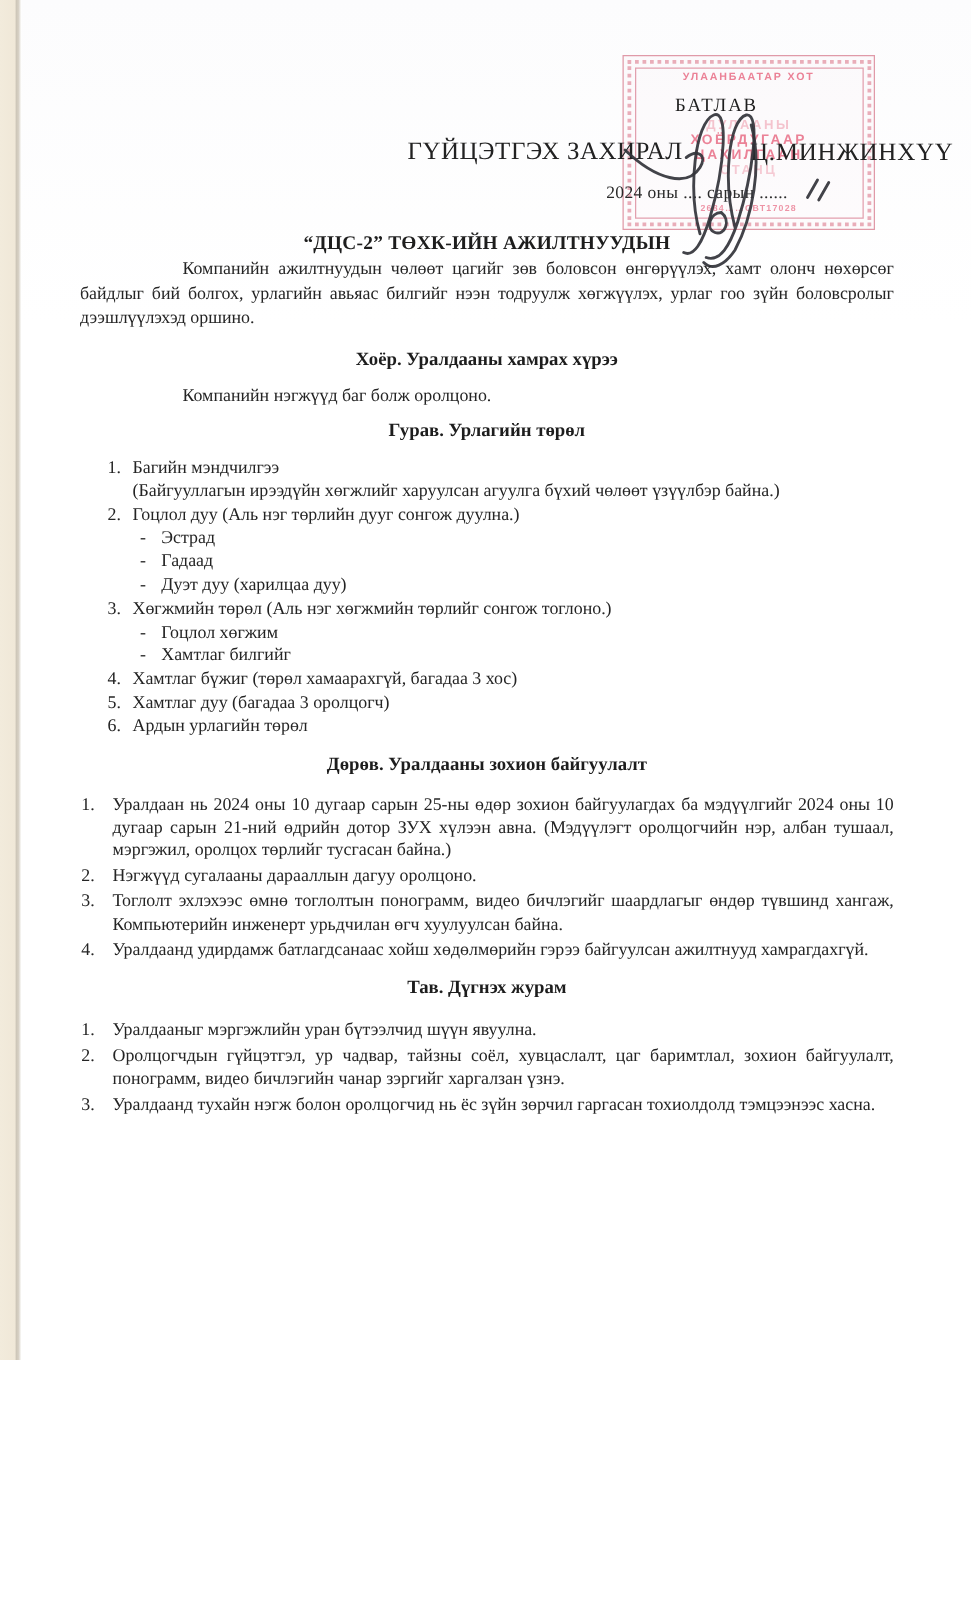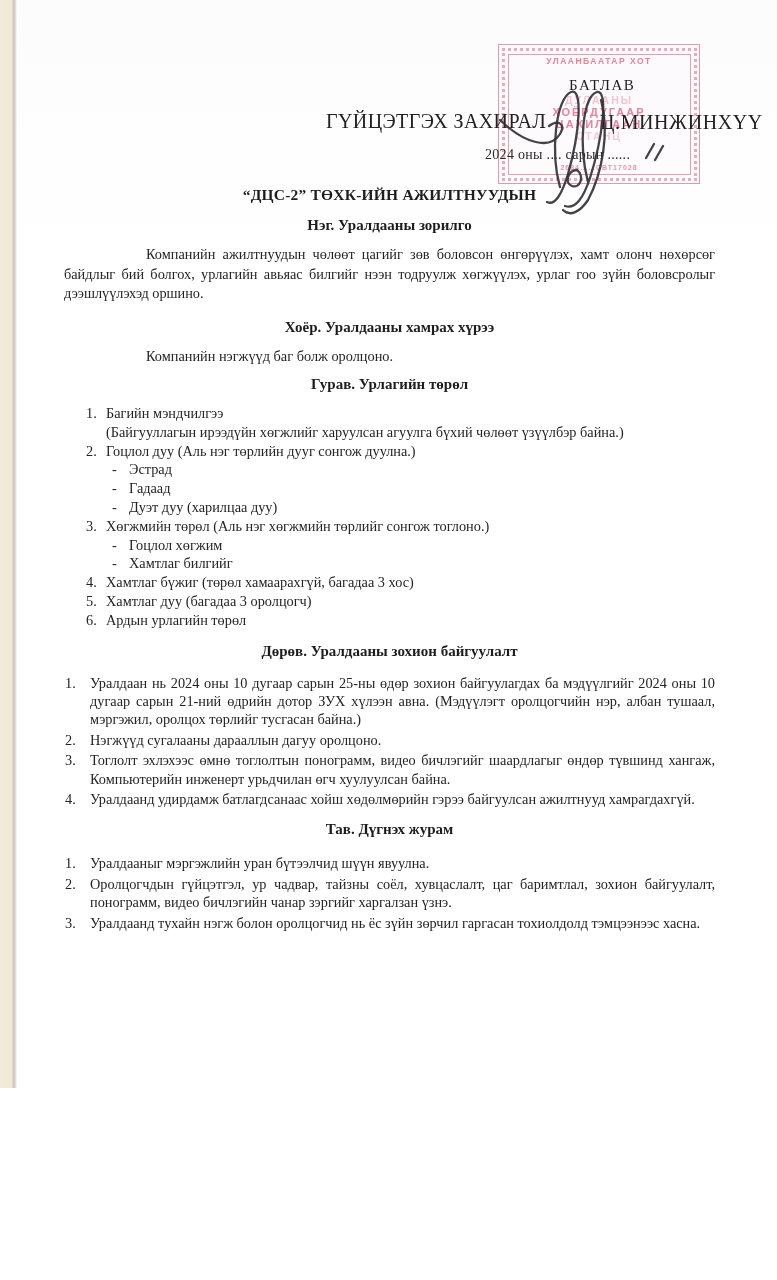--- a/index.html
+++ b/index.html
@@ -30,21 +30,21 @@
     font-family:"Liberation Sans","DejaVu Sans",sans-serif;
     font-weight:bold;color:#eb8297;white-space:nowrap;
   }
   .st-city{top:11px;font-size:8.5px;letter-spacing:1.5px;color:#e48c9d;}
   .st-org1{top:49px;font-size:10.5px;letter-spacing:2px;opacity:.45;}
   .st-org2{top:61px;font-size:11px;letter-spacing:2px;}
   .st-org3{top:73px;font-size:11px;letter-spacing:2px;}
   .st-org4{top:85px;font-size:10.5px;letter-spacing:2px;opacity:.4;}
   .st-serial{top:119px;font-size:7px;letter-spacing:1px;color:#ef98a8;opacity:.85;}
   .batlav{
-    position:absolute;left:569px;top:77px;width:95px;
+    position:absolute;left:540px;top:77px;width:95px;
     font-size:15px;letter-spacing:1.5px;color:#1e1e1e;
   }
   .approver-title{
     position:absolute;left:326px;top:110px;font-size:20px;letter-spacing:.4px;color:#222;
   }
   .approver-name{
     position:absolute;left:600px;top:111px;font-size:20px;letter-spacing:.6px;color:#222;
   }
   .date-line{
     position:absolute;left:485px;top:147px;font-size:14px;letter-spacing:.3px;color:#2a2a2a;
@@ -107,21 +107,20 @@
     <path d="M 108 100 C 98 62, 103 14, 117 10 C 129 8, 122 58, 110 96 C 104 114, 96 128, 85 124"></path>
     <path d="M 121 18 C 130 50, 122 92, 108 118 C 100 130, 90 135, 83 128"></path>
     <path d="M 97 88 C 88 88, 84 101, 92 104 C 100 107, 105 94, 97 88"></path>
     <path d="M 166 76 l 8 -14"></path>
     <path d="M 175 78 l 8 -14"></path>
   </svg>
 
   <div class="content">
     <div class="doc-title">“ДЦС-2” ТӨХК-ИЙН АЖИЛТНУУДЫН</div>
 
-    <div class="sec first">Нэг. Уралдааны зорилго</div>
     <p class="body-par">Компанийн ажилтнуудын чөлөөт цагийг зөв боловсон өнгөрүүлэх, хамт олонч нөхөрсөг байдлыг бий болгох, урлагийн авьяас билгийг нээн тодруулж хөгжүүлэх, урлаг гоо зүйн боловсролыг дээшлүүлэхэд оршино.</p>
 
     <div class="sec">Хоёр. Уралдааны хамрах хүрээ</div>
     <p class="body-par short">Компанийн нэгжүүд баг болж оролцоно.</p>
 
     <div class="sec" style="margin-top:9px;">Гурав. Урлагийн төрөл</div>
     <div class="ol3">
       <div class="li">
         <span class="num">1.</span>
         <span class="txt">Багийн мэндчилгээ</span>

